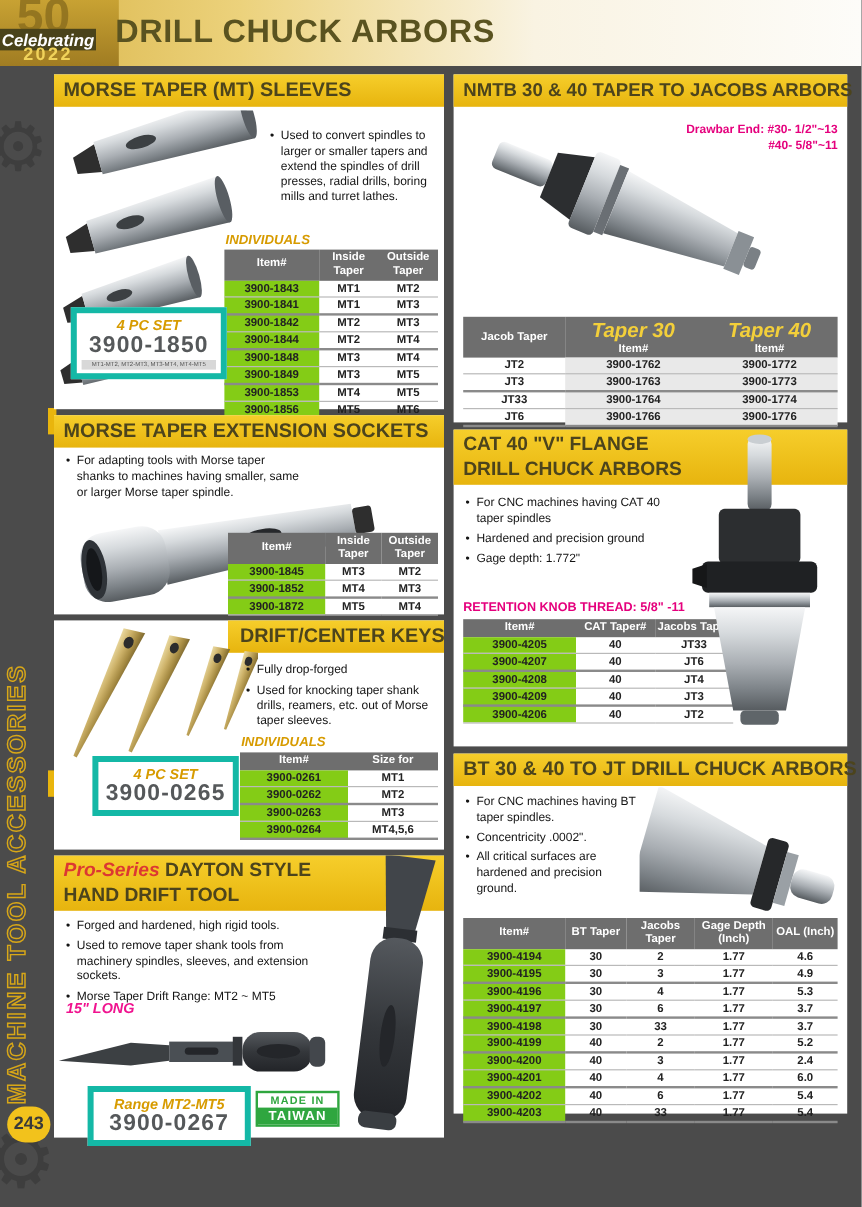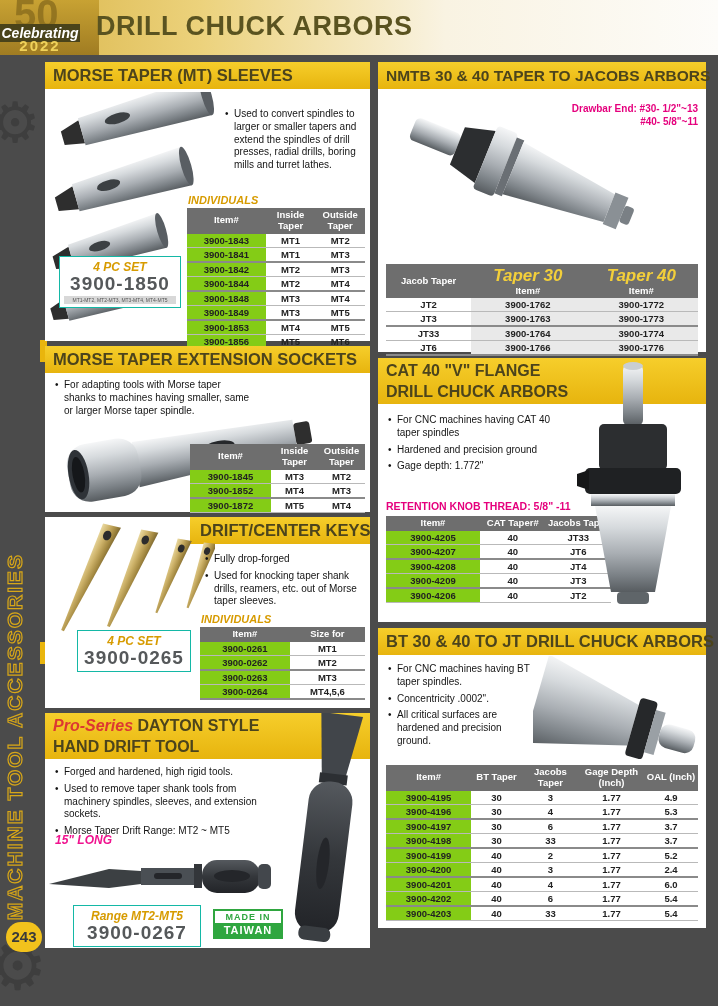--- a/index.html
+++ b/index.html
@@ -36,21 +36,21 @@
     font-size:16.5px;line-height:27px;padding-left:8px;box-sizing:border-box;white-space:nowrap;}
   .phead2{position:absolute;left:0;top:0;right:0;height:46px;
     background:linear-gradient(180deg,#f6ce2b,#e7b40e);color:#4c441c;font-weight:bold;
     font-size:16px;line-height:21px;padding:2px 0 0 8px;box-sizing:border-box;}
   .abs{position:absolute;}
   ul.blist{margin:0;padding:0;list-style:none;font-size:10px;line-height:1.28;color:#141414;}
   ul.blist li{padding-left:9px;position:relative;margin-bottom:4px;}
   ul.blist li::before{content:"•";position:absolute;left:0;top:0;}
   .indiv{font-size:11px;font-weight:bold;font-style:italic;color:#d79b00;}
   .magenta{color:#e5007d;font-weight:bold;}
-  .badge{background:#fff;border:1px solid #14b8a6;text-align:center;padding:3px 4px;}
+  .badge{background:#fff;border:5px solid #14b8a6;text-align:center;padding:3px 4px;}
   .badge .blabel{font-size:12px;font-weight:bold;font-style:italic;color:#d79b00;}
   .badge .bitem{font-size:19px;font-weight:bold;color:#55585a;letter-spacing:1px;line-height:1.05;}
   .badge .bcap{font-size:5px;color:#555;background:#d8d8d8;margin-top:2px;padding:1px 0;white-space:nowrap;}
 
   
   table.t{border-collapse:collapse;width:100%;font-size:9.5px;font-weight:bold;table-layout:fixed;}
   table.t th{background:#6e6e6e;color:#fff;padding:2px 2px;line-height:1.15;font-size:9.5px;text-align:center;}
   table.t td{text-align:center;padding:1px 2px;color:#222;}
   table.t tbody tr{border-bottom:1px solid #b9b9b9;}
   table.t tbody tr:nth-child(even){border-bottom:2px solid #8a8a8a;}
@@ -475,20 +475,27 @@
           <tr>
         <th style="width:26%">Item#</th>
         <th style="width:15%">BT Taper</th>
         <th style="width:17%">Jacobs Taper</th>
         <th>Gage Depth (Inch)</th>
         <th style="width:16%">OAL (Inch)</th>
       </tr>
         </thead>
       <tbody>
           <tr>
+            <td>3900-4194</td>
+            <td>30</td>
+            <td>2</td>
+            <td>1.77</td>
+            <td>4.6</td>
+          </tr>
+          <tr>
             <td>3900-4195</td>
             <td>30</td>
             <td>3</td>
             <td>1.77</td>
             <td>4.9</td>
           </tr>
           <tr>
             <td>3900-4196</td>
             <td>30</td>
             <td>4</td>

